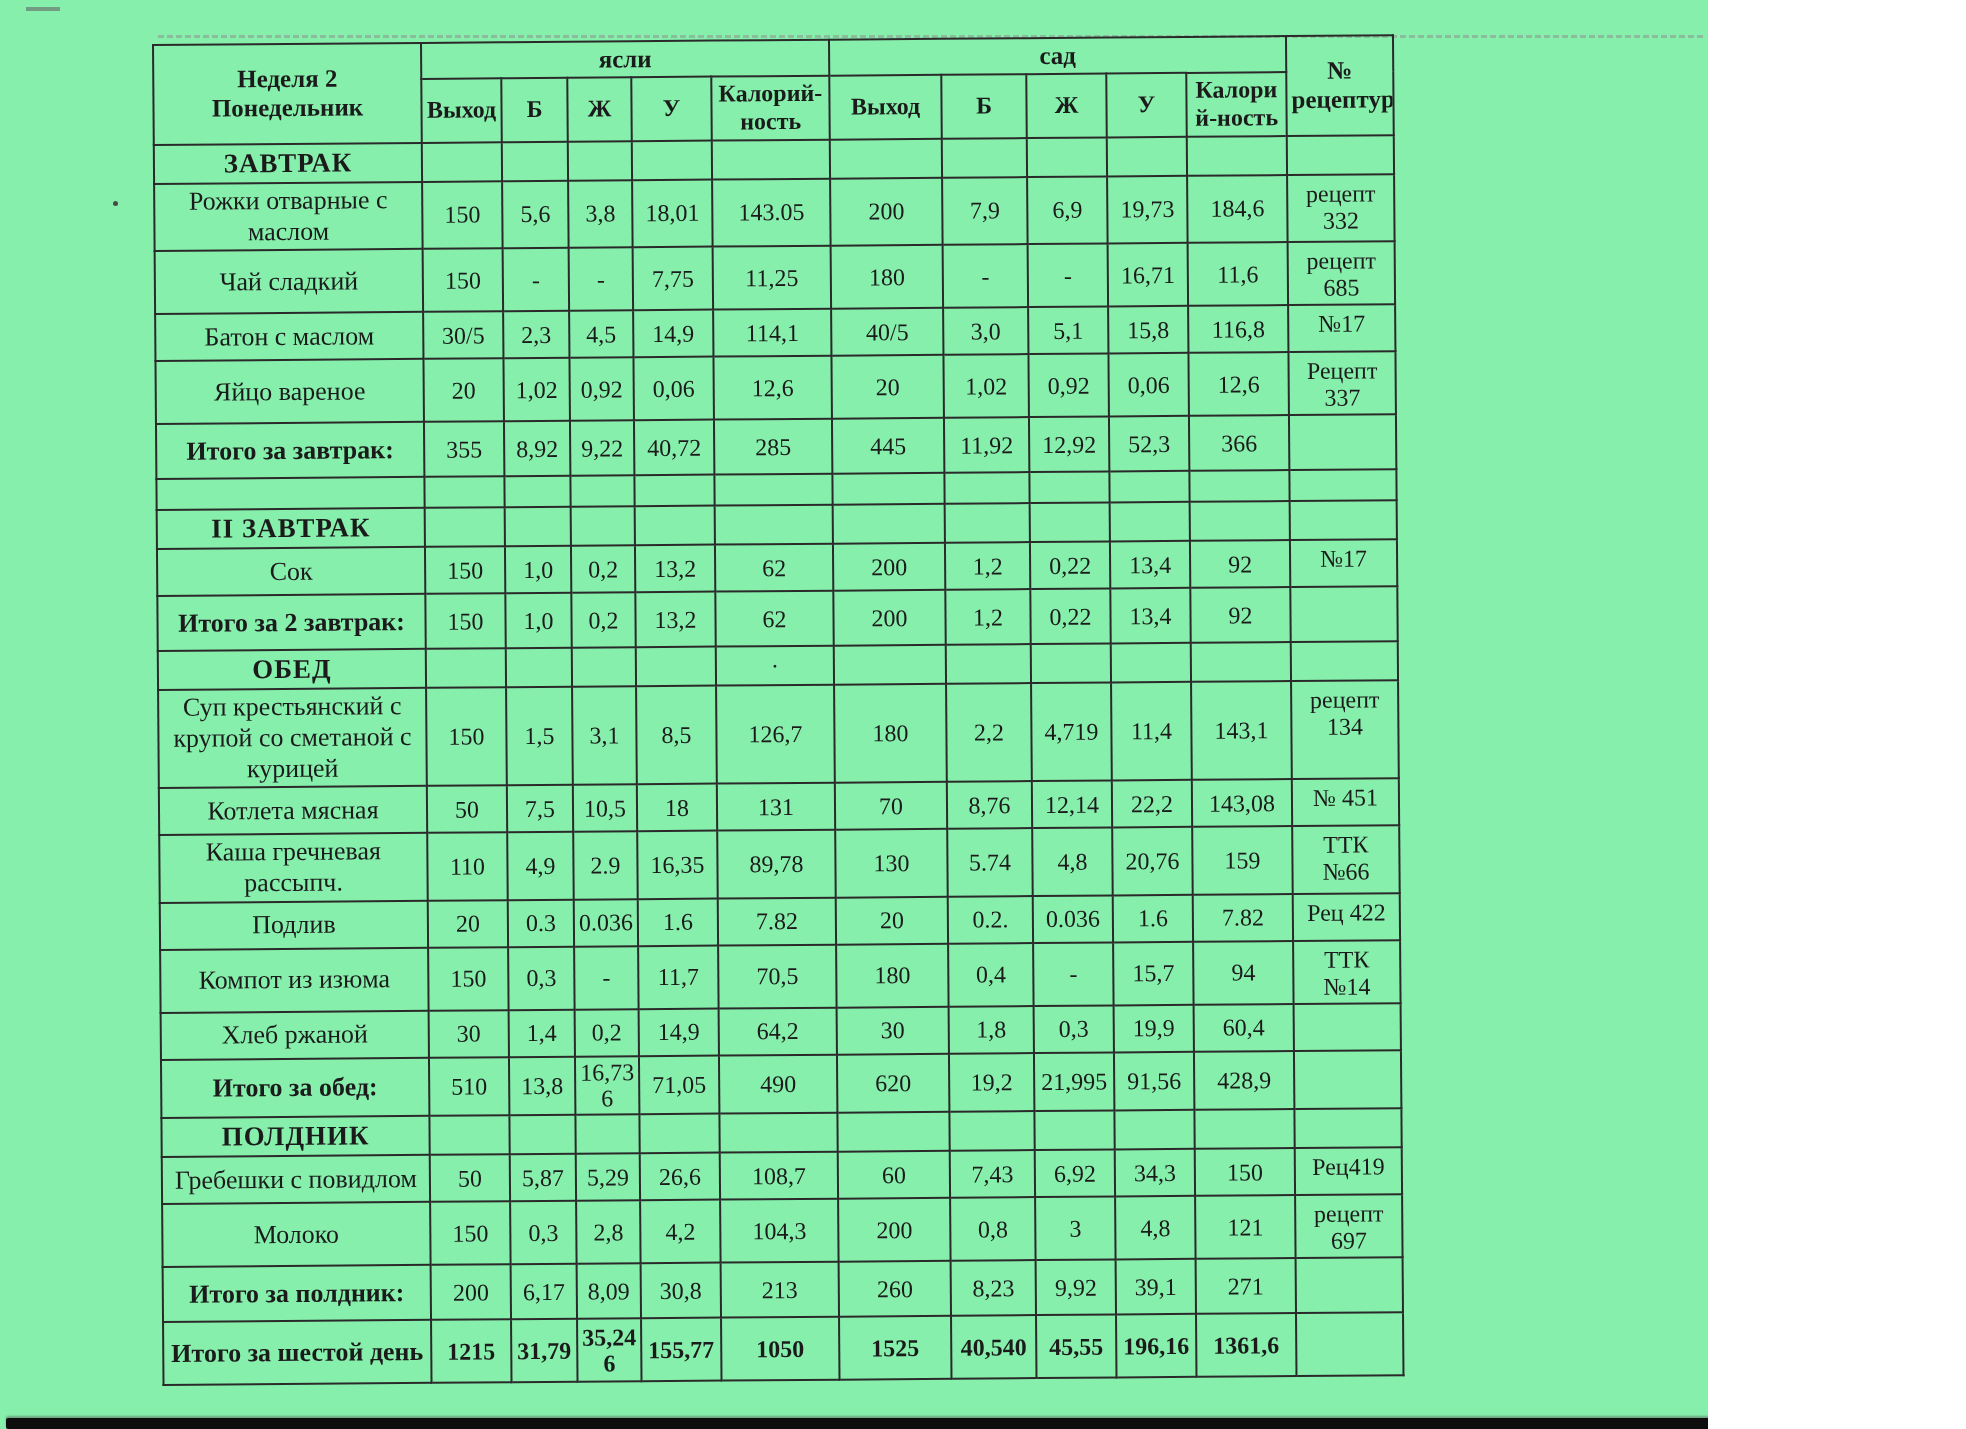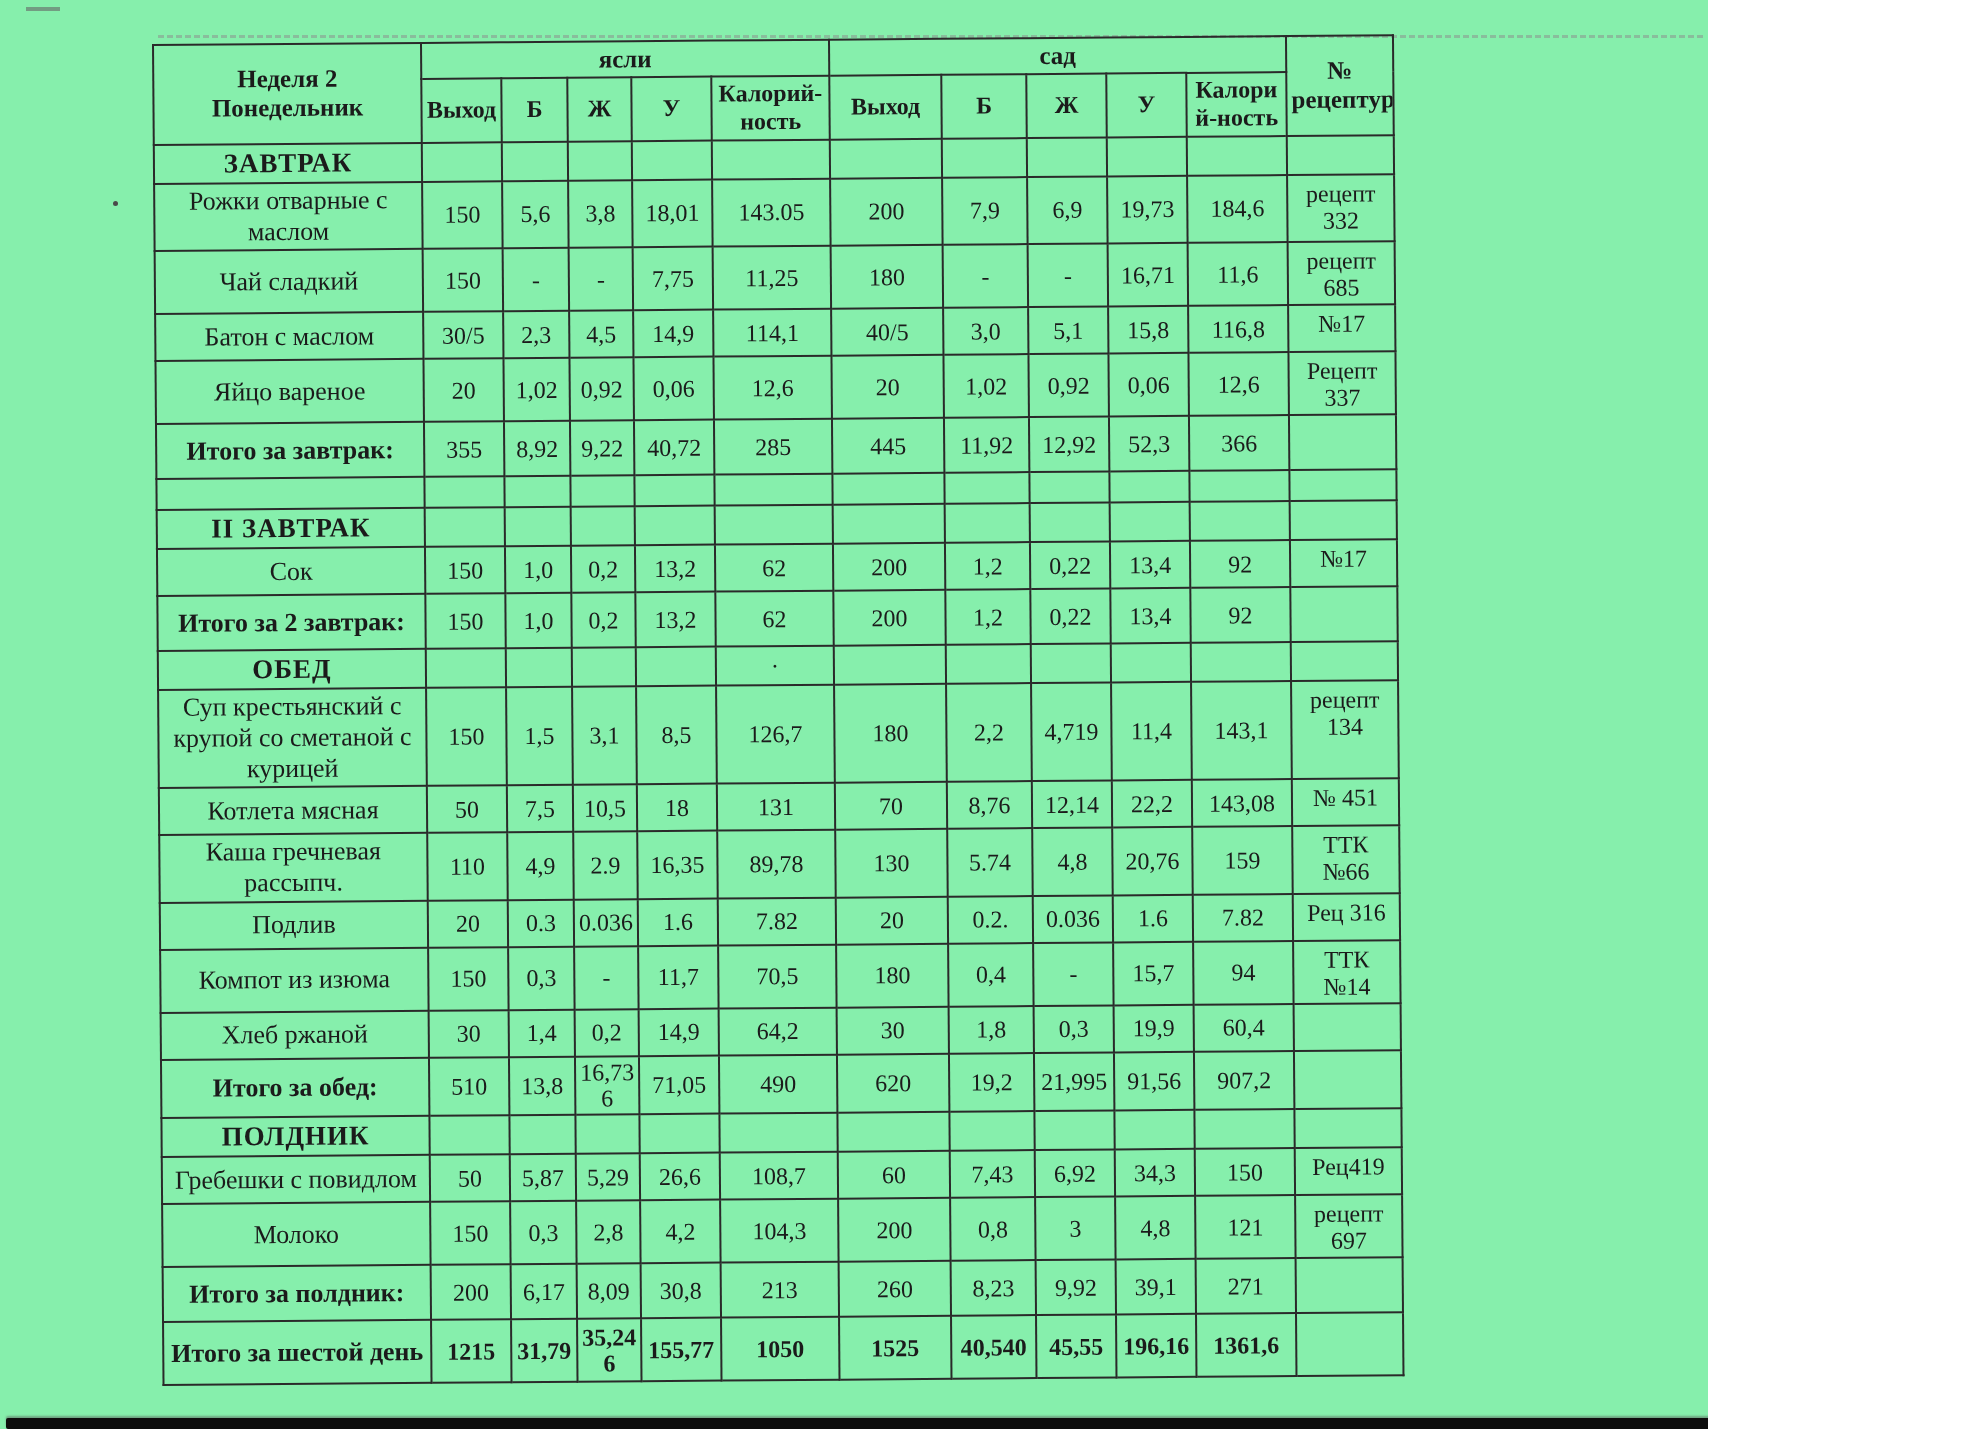--- a/index.html
+++ b/index.html
@@ -300,21 +300,21 @@
           <td class="num pre">20</td>
           <td class="num pre">0.3</td>
           <td class="num pre">0.036</td>
           <td class="num pre">1.6</td>
           <td class="num pre">7.82</td>
           <td class="num pre">20</td>
           <td class="num pre">0.2.</td>
           <td class="num pre">0.036</td>
           <td class="num pre">1.6</td>
           <td class="num pre">7.82</td>
-          <td class="recipe pre">Рец 316</td>
+          <td class="recipe pre">Рец 422</td>
         </tr>
         <tr class="dish">
           <td class="name pre">Компот из изюма</td>
           <td class="num pre">150</td>
           <td class="num pre">0,3</td>
           <td class="num pre">-</td>
           <td class="num pre">11,7</td>
           <td class="num pre">70,5</td>
           <td class="num pre">180</td>
           <td class="num pre">0,4</td>
@@ -342,21 +342,21 @@
           <td class="num pre">510</td>
           <td class="num pre">13,8</td>
           <td class="num pre">16,73
 6</td>
           <td class="num pre">71,05</td>
           <td class="num pre">490</td>
           <td class="num pre">620</td>
           <td class="num pre">19,2</td>
           <td class="num pre">21,995</td>
           <td class="num pre">91,56</td>
-          <td class="num pre">907,2</td>
+          <td class="num pre">428,9</td>
           <td class="recipe pre"></td>
         </tr>
         <tr class="section">
           <td class="name pre">ПОЛДНИК</td>
           <td class="num pre"></td>
           <td class="num pre"></td>
           <td class="num pre"></td>
           <td class="num pre"></td>
           <td class="num pre"></td>
           <td class="num pre"></td>

